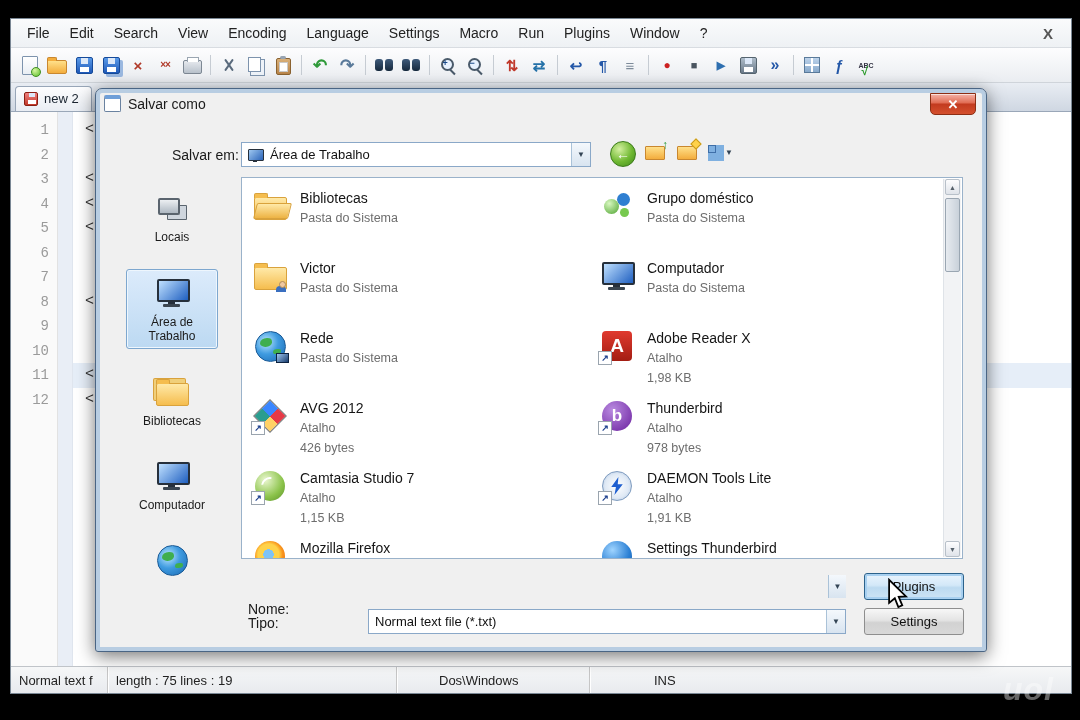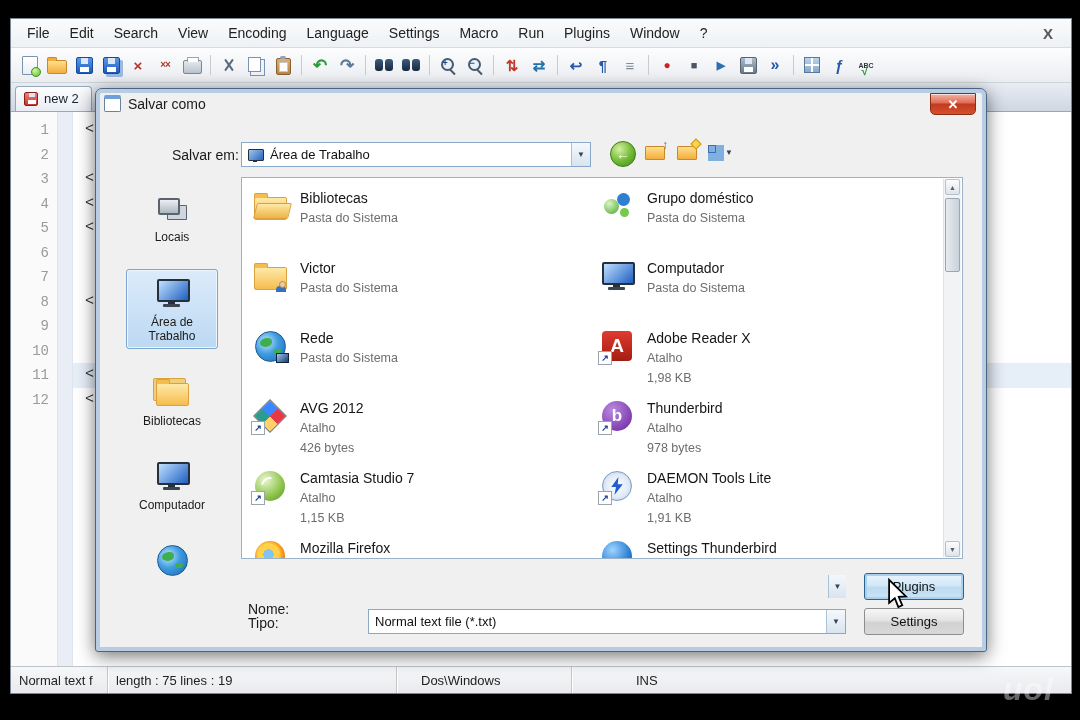--- a/index.html
+++ b/index.html
@@ -85,21 +85,21 @@
         font-family:"Liberation Mono","DejaVu Sans Mono",monospace;font-size:14px}
   .codeline{height:24.5px;line-height:24.5px;padding-left:12px}
   .codeline.cur{background:#e6eef8}
 
   
   .statusbar{height:26px;background:linear-gradient(#f6f7f8,#e8eaee);border-top:1px solid #c0c4c9;display:flex;align-items:center;
              font-size:13px;color:#222}
   .scell{height:100%;display:flex;align-items:center;padding-left:8px;border-left:1px solid #c6c6c6;box-shadow:inset 1px 0 0 #fff;
          overflow:hidden;white-space:nowrap}
   .scell.first{border-left:none;box-shadow:none;width:88px}
-  .c-len{width:280px}.c-pos{width:285px}.c-eol{width:150px;padding-left:24px}.c-enc{width:130px;padding-left:34px}.c-ins{flex:1;padding-left:64px}
+  .c-len{width:280px}.c-pos{width:285px}.c-eol{width:150px;padding-left:42px}.c-enc{width:130px;padding-left:34px}.c-ins{flex:1;padding-left:64px}
 
   
   .dialog{position:absolute;left:95px;top:88px;width:890px;height:562px;z-index:10;background:#f0f0f0;
           border:1px solid #4a6584;border-radius:7px 7px 3px 3px;
           box-shadow:0 4px 18px rgba(0,0,0,.55),inset 0 0 0 4px #b8cde2}
   .dtitle{position:absolute;left:8px;top:6px;display:flex;align-items:center;gap:7px;font-size:14px;color:#1a1a1a}
   .dlg-ico{width:15px;height:12px;background:#fff;border:1px solid #6a82a0;border-top:4px solid #6f9fd8;border-radius:2px}
   .dclose{position:absolute;right:10px;top:4px;width:44px;height:20px;border:1px solid #8c2e14;border-radius:0 0 5px 5px;
           background:linear-gradient(#f5b3a8,#e06b52 45%,#c23a1f 50%,#d4502e);color:#fff;font-size:13px;font-weight:bold;
           display:flex;align-items:center;justify-content:center;box-shadow:inset 0 1px 0 rgba(255,255,255,.6)}

